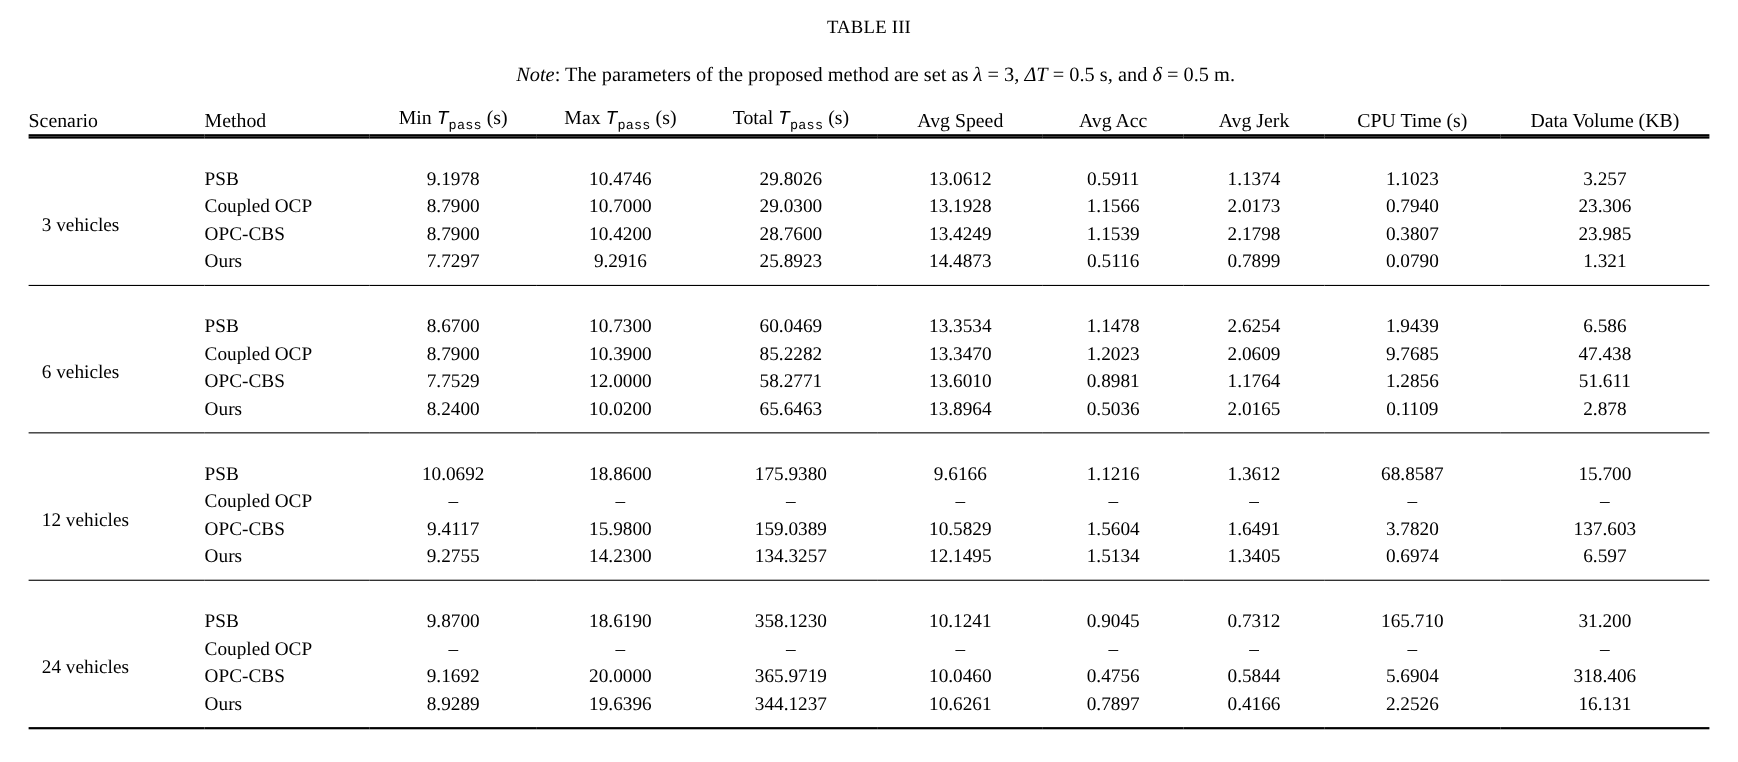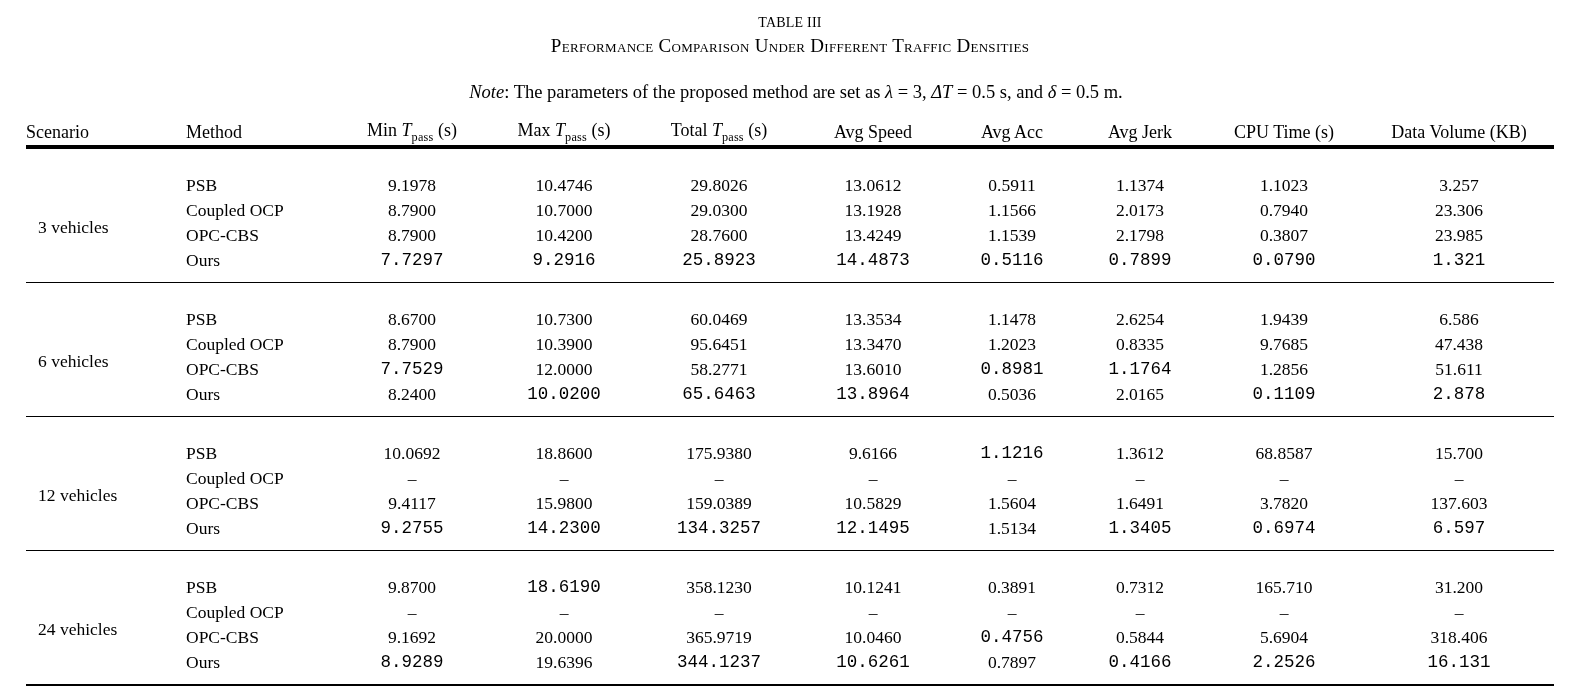--- a/index.html
+++ b/index.html
@@ -22,21 +22,21 @@
     box-sizing: border-box;
     padding: 0;
   }
 
   
   .title-block {
     text-align: center;
     padding-top: 14px;
   }
   .table-number {
-    font-size: 14px;
+    font-size: 17px;
     letter-spacing: 0.2px;
     line-height: 1.25;
   }
   .table-caption {
     font-size: 19px;
     line-height: 1.35;
     font-variant: small-caps;
     letter-spacing: 0.3px;
     margin-top: 1px;
   }
@@ -110,44 +110,43 @@
     vertical-align: middle;
     white-space: nowrap;
   }
   tbody td.method-cell {
     text-align: left;
     white-space: nowrap;
   }
   tbody tr.first-of-block td { padding-top: 24px; }
   tbody tr.last-of-block  td { padding-bottom: 9px; }
 
-  .bold { font-weight: bold; font-family: Liberation Mono, monospace; }
+  .bold { font-weight: bold; }
   .dash { letter-spacing: 0; }
 
   
   .Tsub {
     font-style: italic;
     font-weight: normal;
-    font-family: Liberation Serif, serif;
+    font-family: Liberation Mono, monospace;
   }
   .Tsub sub {
     font-style: normal;
     font-weight: normal;
     font-size: 0.68em;
     letter-spacing: 0.2px;
   }
 </style>
 </head>
 <body>
 
 <div class="page">
 
   <div class="title-block">
     <div class="table-number">TABLE III</div>
-    <div class="table-caption">Performance Comparison Under Different Traffic Densities</div>
   </div>
 
   <div class="note-line">
     <span class="note-label">Note</span><span>: The parameters of the proposed method are set as </span><span class="mathvar">λ</span><span class="mnum"> = 3, </span><span class="mathvar">ΔT</span><span class="mnum"> = 0.5 s, and </span><span class="mathvar">δ</span><span class="mnum"> = 0.5 m.</span>
   </div>
 
   <div class="table-wrap">
     <table class="perf">
       <colgroup>
         <col class="col-scenario">
@@ -244,24 +243,24 @@
             <td>13.3534</td>
             <td>1.1478</td>
             <td>2.6254</td>
             <td>1.9439</td>
             <td>6.586</td>
           </tr>
           <tr>
             <td class="method-cell">Coupled OCP</td>
             <td>8.7900</td>
             <td>10.3900</td>
-            <td>95.6451</td>
+            <td>85.2282</td>
             <td>13.3470</td>
             <td>1.2023</td>
-            <td>0.8335</td>
+            <td>2.0609</td>
             <td>9.7685</td>
             <td>47.438</td>
           </tr>
           <tr>
             <td class="method-cell">OPC-CBS</td>
             <td class="bold">7.7529</td>
             <td>12.0000</td>
             <td>58.2771</td>
             <td>13.6010</td>
             <td class="bold">0.8981</td>
@@ -331,21 +330,21 @@
           <tr class="rule-block">
             <td colspan="10"></td>
           </tr>
           <tr class="first-of-block">
             <td class="scenario-cell" rowspan="4">24 vehicles</td>
             <td class="method-cell">PSB</td>
             <td>9.8700</td>
             <td class="bold">18.6190</td>
             <td>358.1230</td>
             <td>10.1241</td>
-            <td>0.3891</td>
+            <td>0.9045</td>
             <td>0.7312</td>
             <td>165.710</td>
             <td>31.200</td>
           </tr>
           <tr>
             <td class="method-cell">Coupled OCP</td>
             <td class="dash">–</td>
             <td class="dash">–</td>
             <td class="dash">–</td>
             <td class="dash">–</td>

